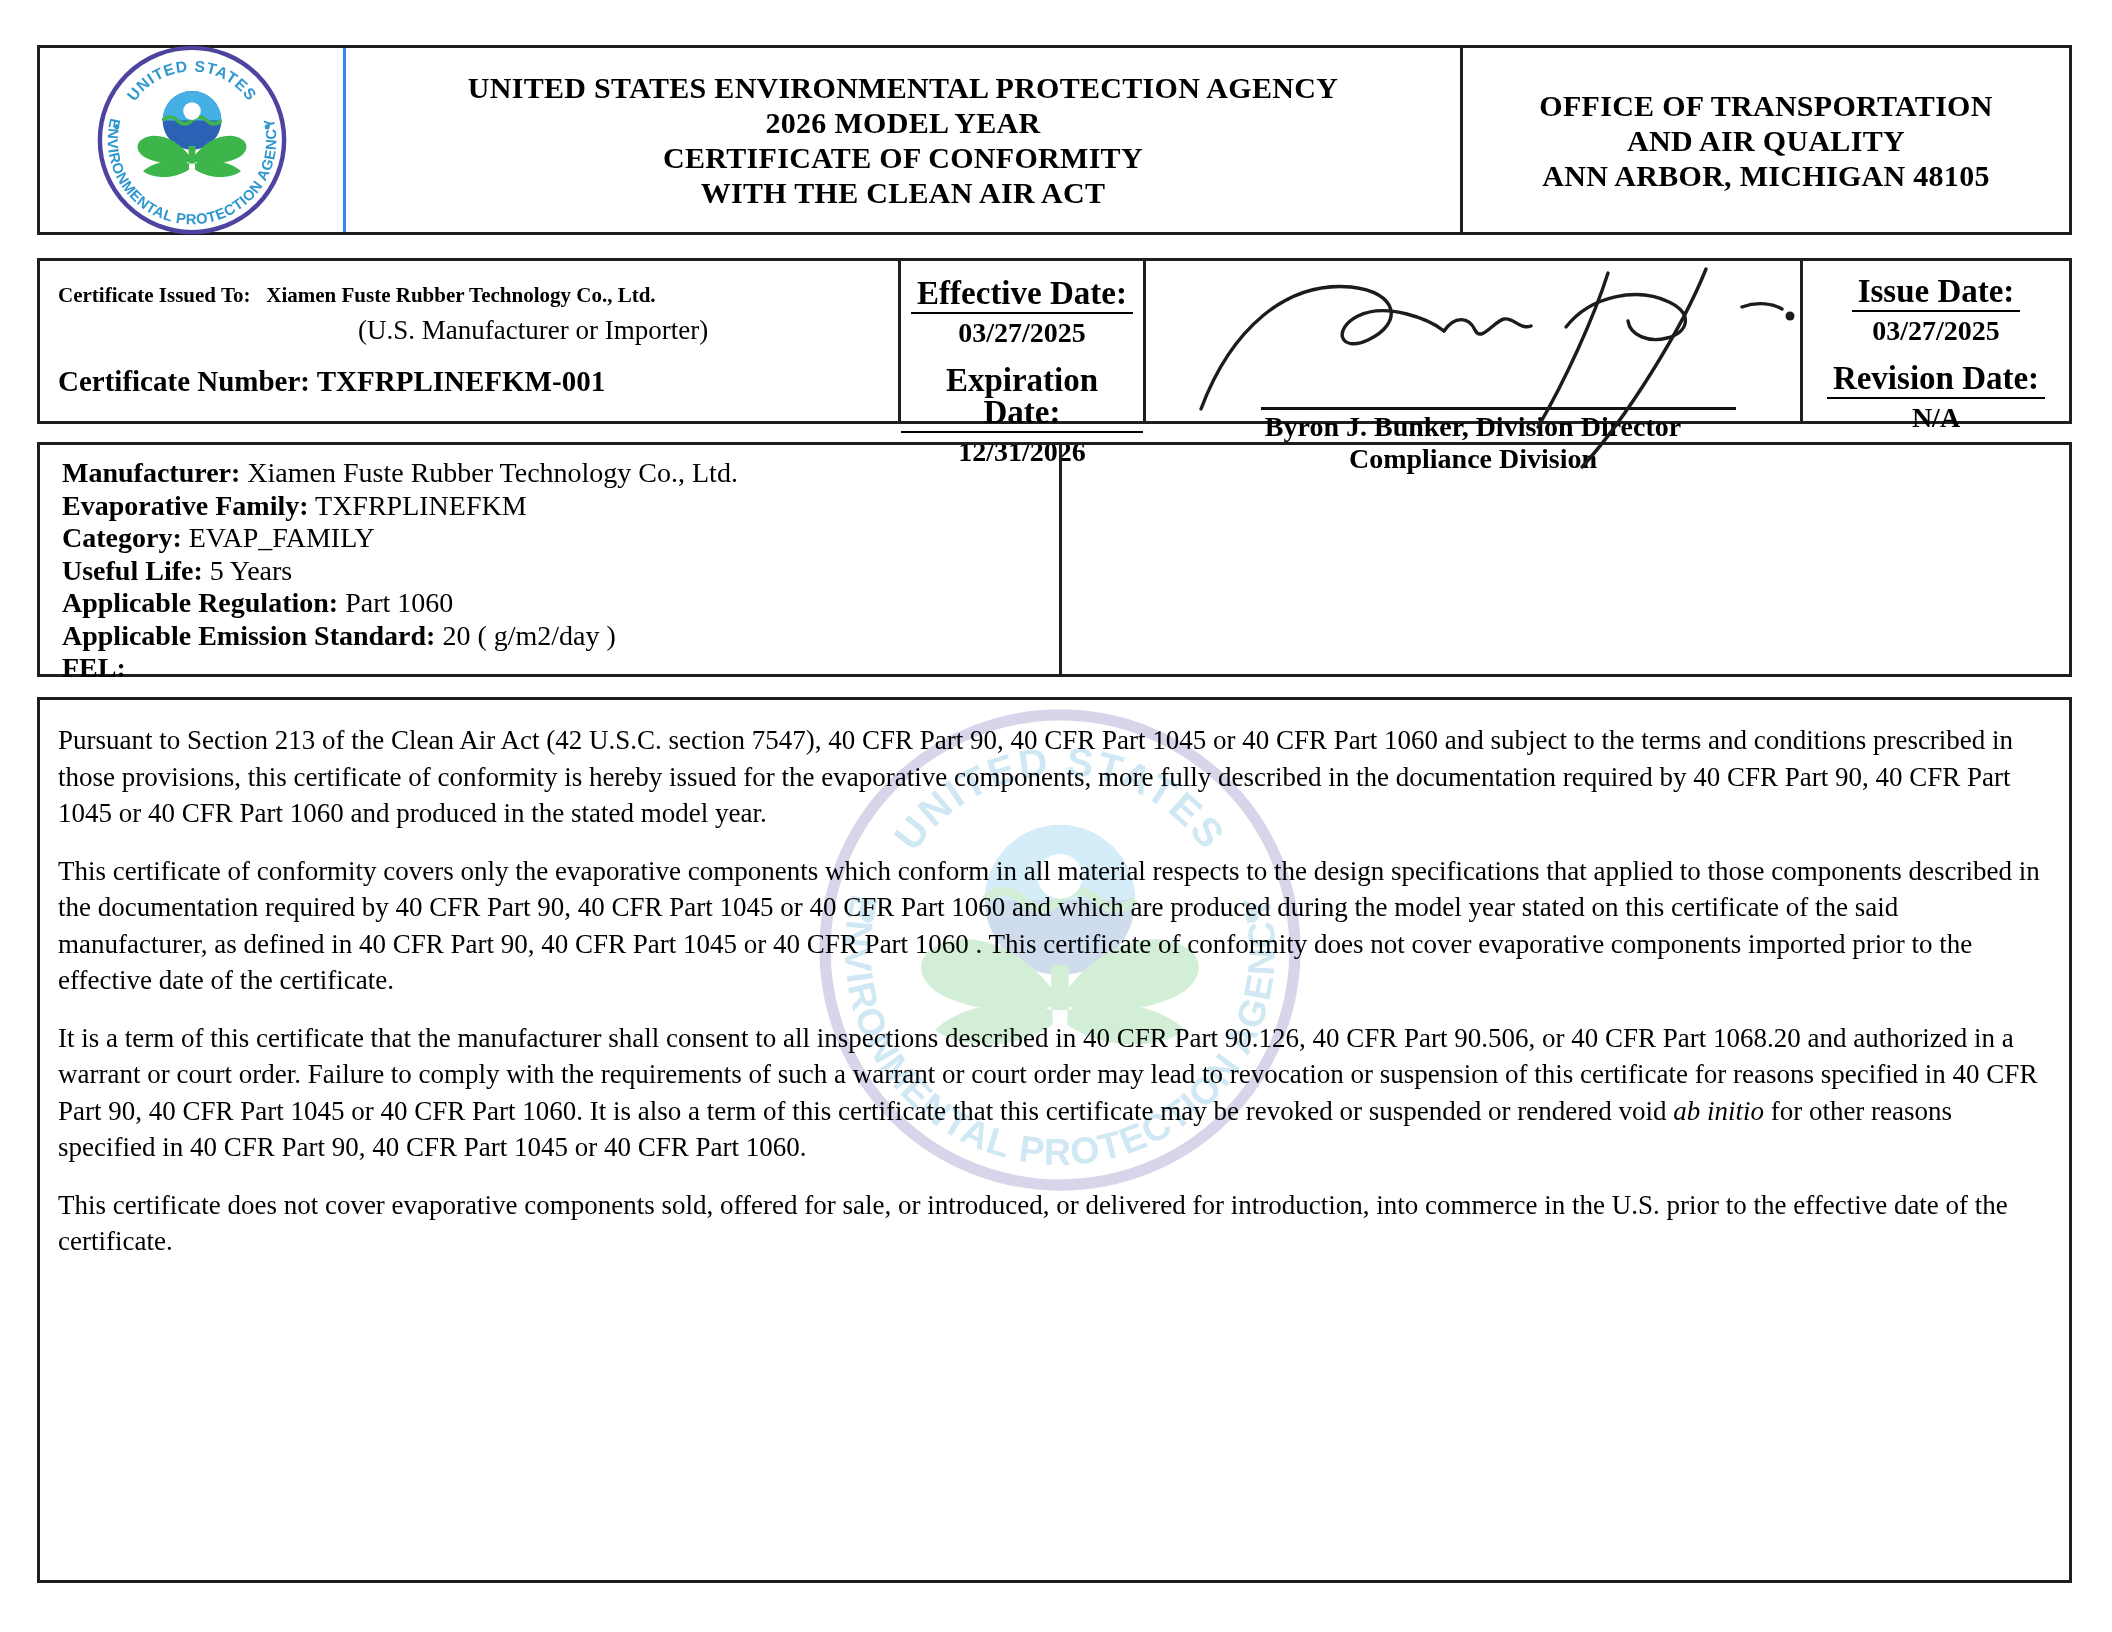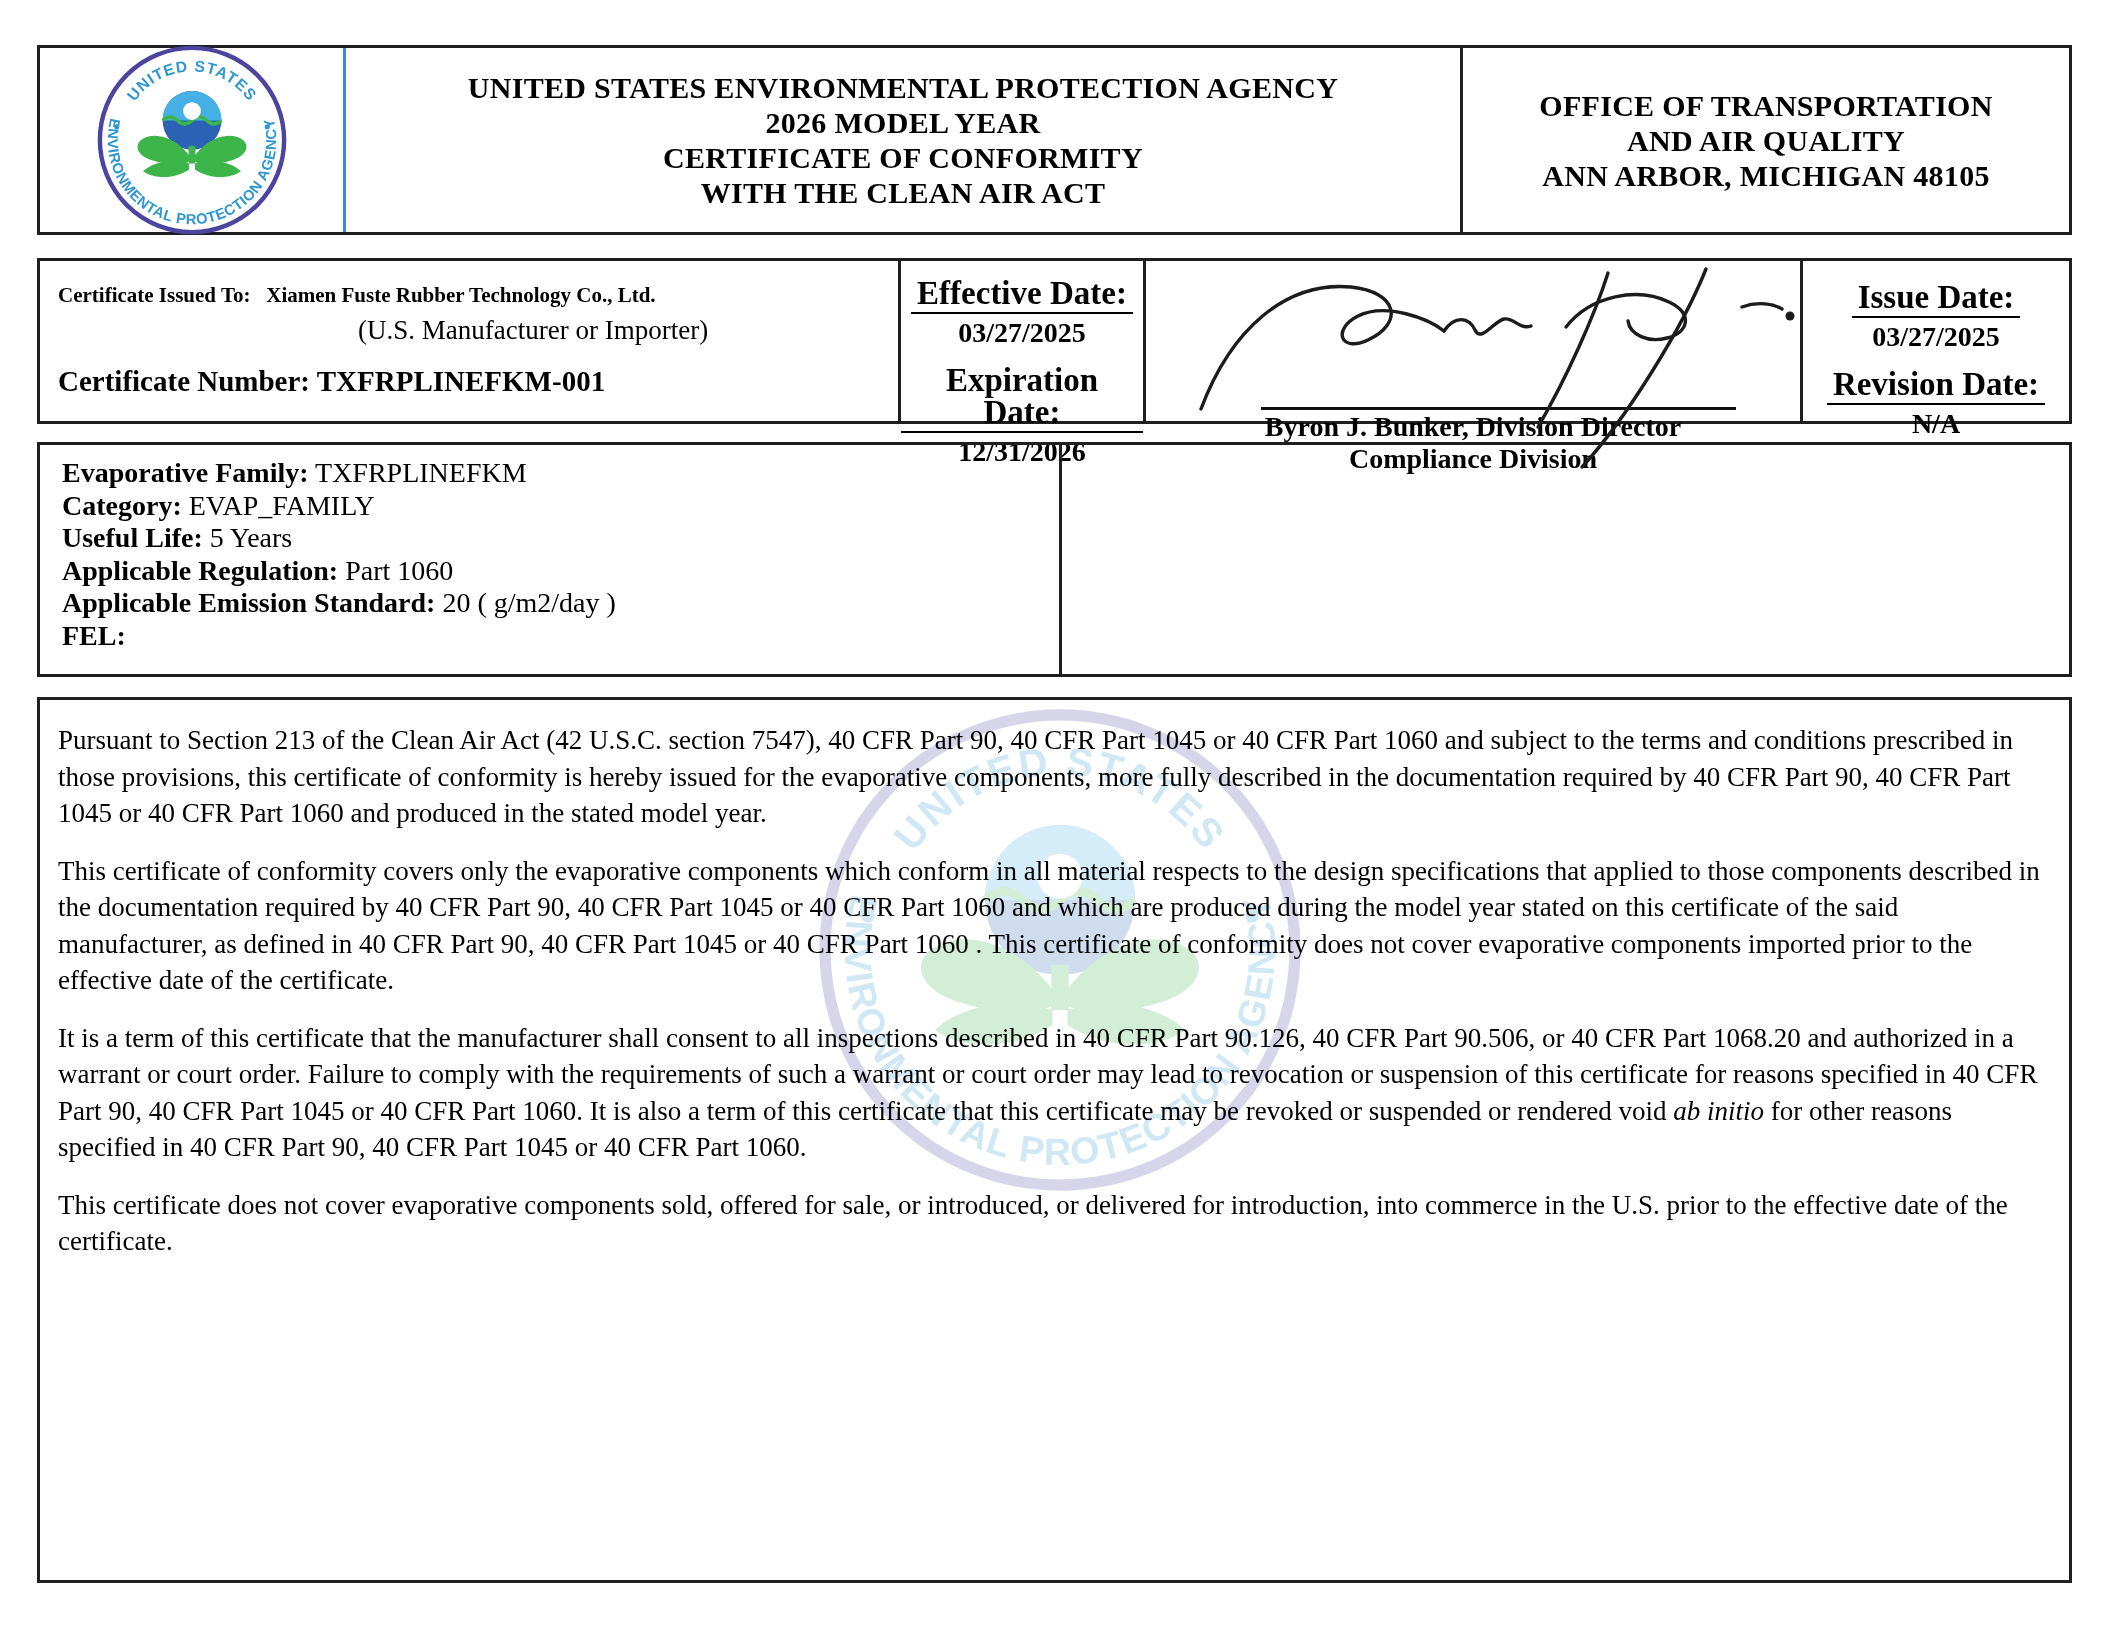--- a/index.html
+++ b/index.html
@@ -26,21 +26,21 @@
   .hdr-office{flex:1;border-left:3px solid #1f1f1f;flex-direction:column;text-align:center;}
   .hdr-title div, .hdr-office div{
     font-weight:bold;font-size:30px;line-height:35px;letter-spacing:.3px;
   }
   
   .box-cert{left:37px;top:258px;width:2035px;height:166px;display:flex;}
   .cert-cell{box-sizing:border-box;position:relative;}
   .cert-issued{width:858px;padding:16px 0 0 18px;}
   .cert-dates{width:245px;border-left:3px solid #1f1f1f;text-align:center;padding-top:16px;}
   .cert-sign{width:657px;border-left:3px solid #1f1f1f;overflow:visible;}
-  .cert-issue{flex:1;border-left:3px solid #1f1f1f;text-align:center;padding-top:20px;}
+  .cert-issue{flex:1;border-left:3px solid #1f1f1f;text-align:center;padding-top:14px;}
   .issued-line{font-size:21px;font-weight:bold;line-height:36px;}
   .issued-sub{font-size:27px;line-height:34px;margin-left:300px;}
   .cert-number-line{font-size:29px;font-weight:bold;line-height:36px;margin-top:16px;}
   .date-group{margin-bottom:14px;}
   .date-label{
     display:inline-block;font-weight:bold;font-size:33px;line-height:32px;
     border-bottom:2px solid #000;padding:0 6px 3px 6px;
   }
   .date-value{font-weight:bold;font-size:28px;line-height:34px;margin-top:2px;}
   .sig-line{position:absolute;left:115px;width:475px;top:146px;border-top:3px solid #111;}
@@ -168,20 +168,21 @@
       </div>
       <div class="date-group">
         <span class="date-label">Revision Date:</span>
         <div class="date-value">N/A</div>
       </div>
     </div>
   </div>
 
   <div class="box box-details">
     <div class="det-left">
+      <div class="det-row"><b>Manufacturer:</b> <span>Xiamen Fuste Rubber Technology Co., Ltd.</span></div>
       <div class="det-row"><b>Evaporative Family:</b> <span>TXFRPLINEFKM</span></div>
       <div class="det-row"><b>Category:</b> <span>EVAP_FAMILY</span></div>
       <div class="det-row"><b>Useful Life:</b> <span>5 Years</span></div>
       <div class="det-row"><b>Applicable Regulation:</b> <span>Part 1060</span></div>
       <div class="det-row"><b>Applicable Emission Standard:</b> <span>20 ( g/m2/day )</span></div>
       <div class="det-row"><b>FEL:</b> <span></span></div>
     </div>
     <div class="det-right"></div>
   </div>
 

